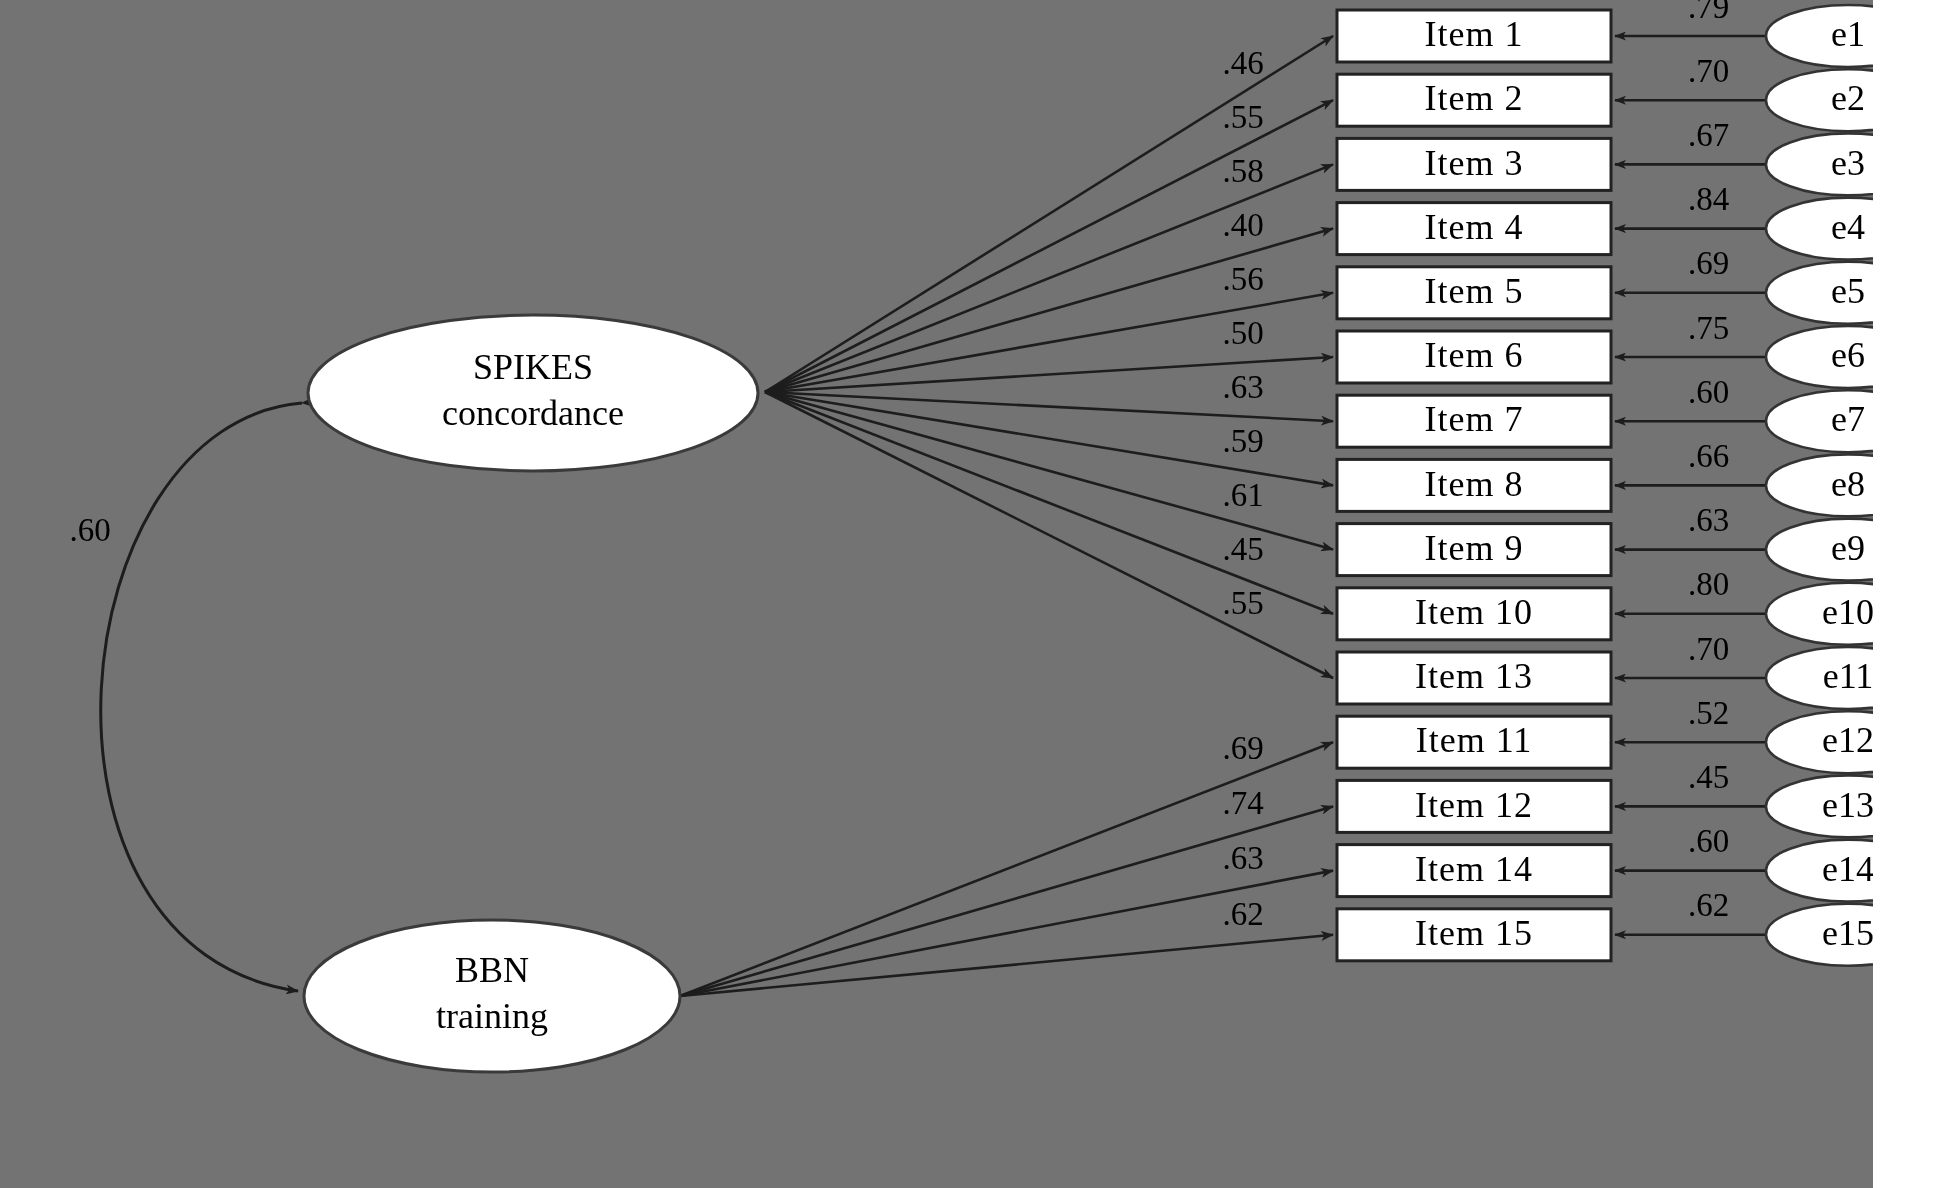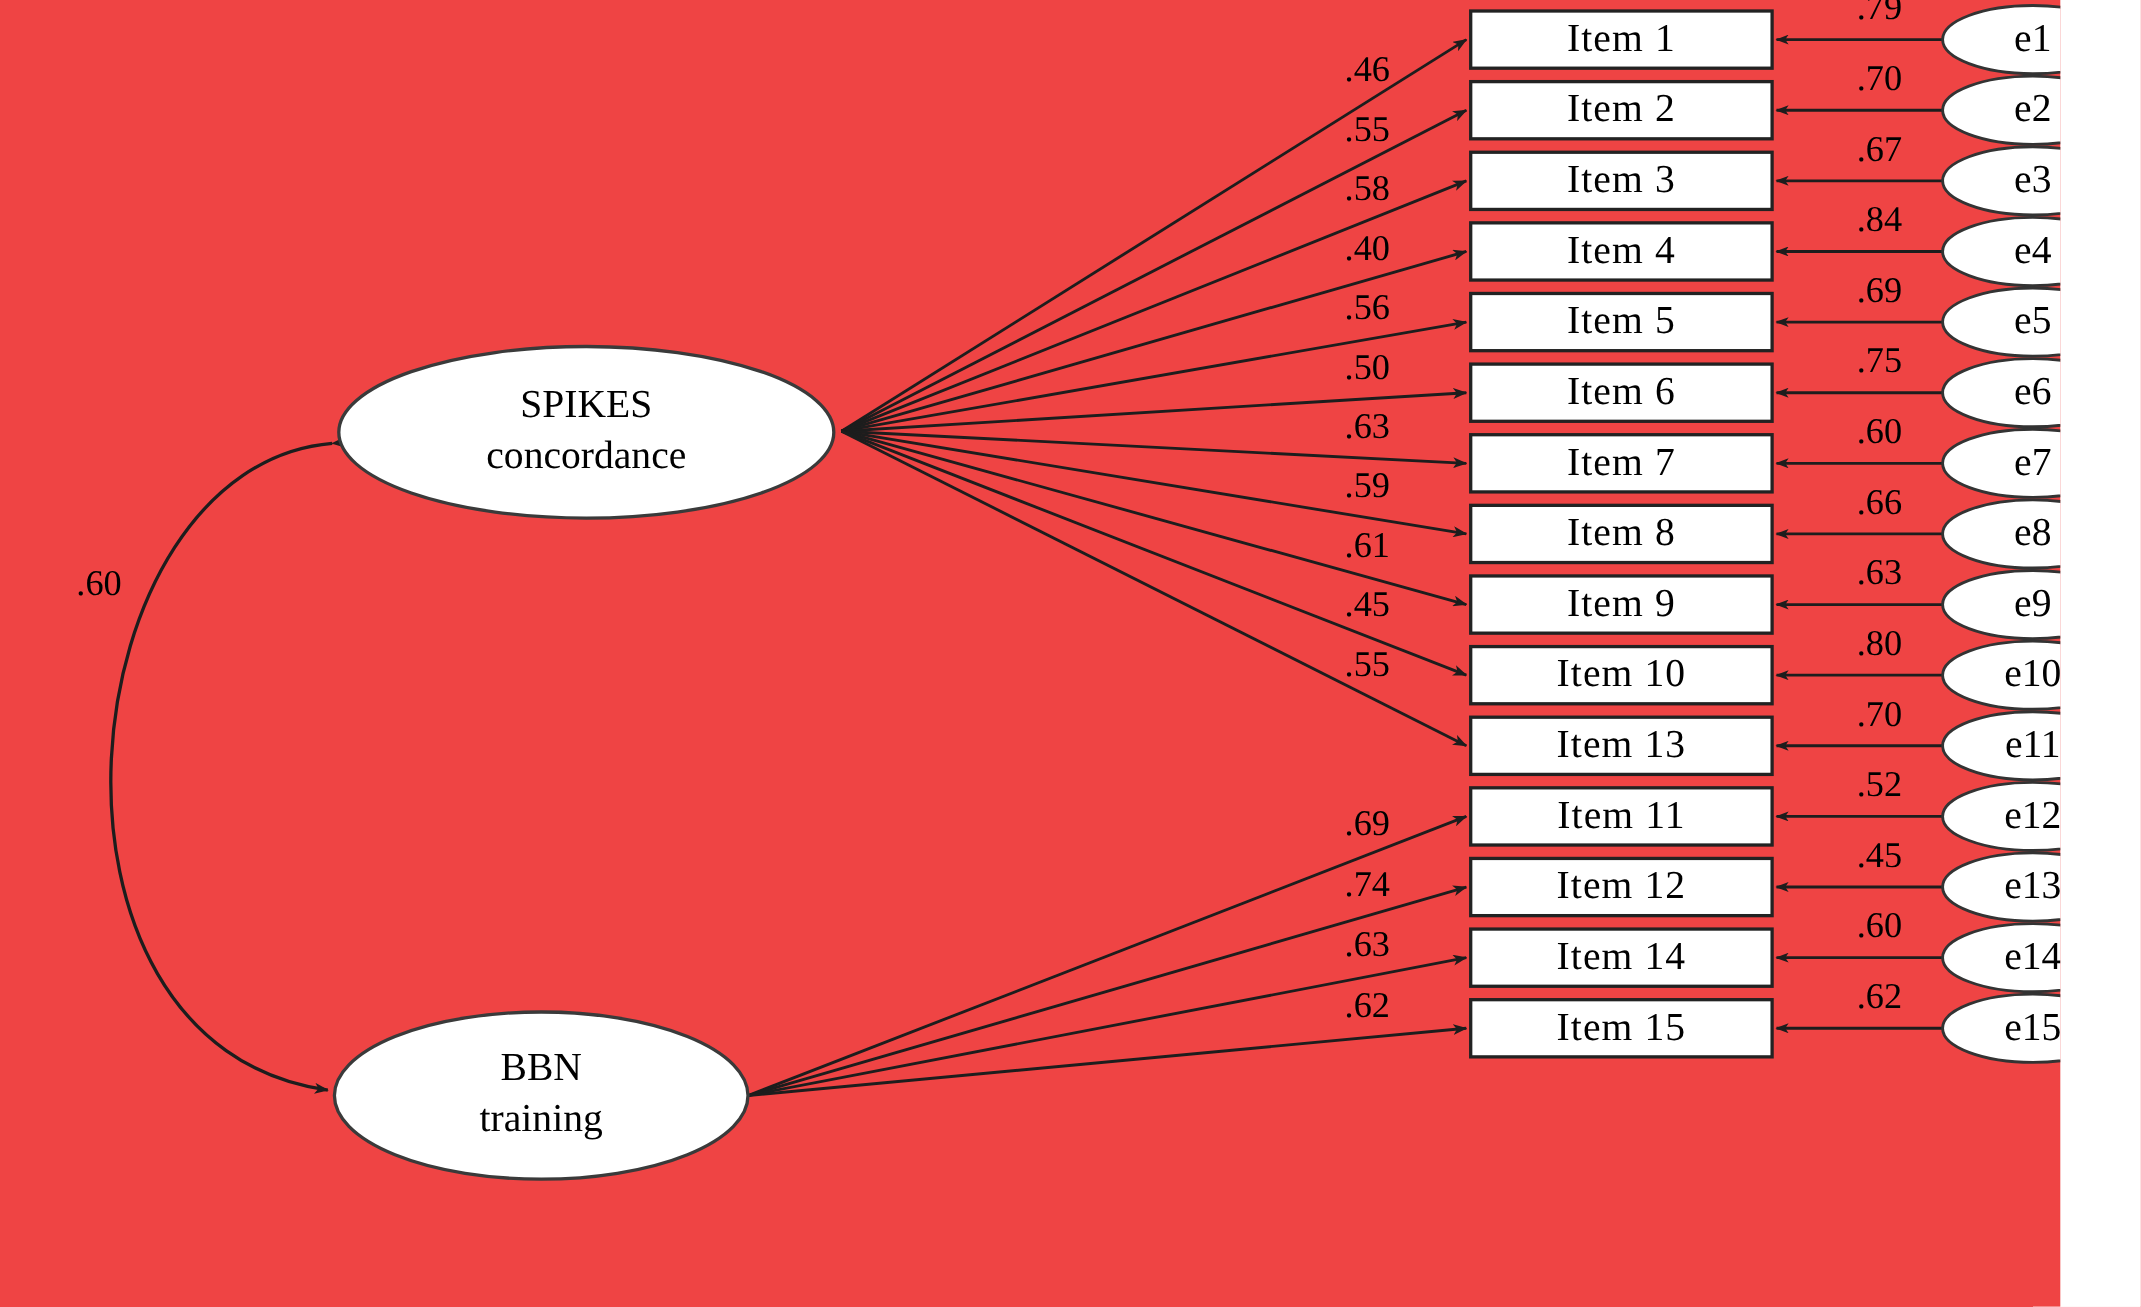--- a/index.html
+++ b/index.html
@@ -4,21 +4,21 @@
 <style>
   html, body {
     margin: 0;
     padding: 0;
     background: #ffffff;
   }
   #diagram-root {
     position: relative;
     width: 1873px;
     height: 1188px;
-    background: #ef4444;
+    background: #737373;
     font-family: "Liberation Serif", "DejaVu Serif", serif;
     overflow: hidden;
   }
   svg.layer {
     position: absolute;
     top: 0;
     left: 0;
     width: 1946px;
     height: 1188px;
   }

